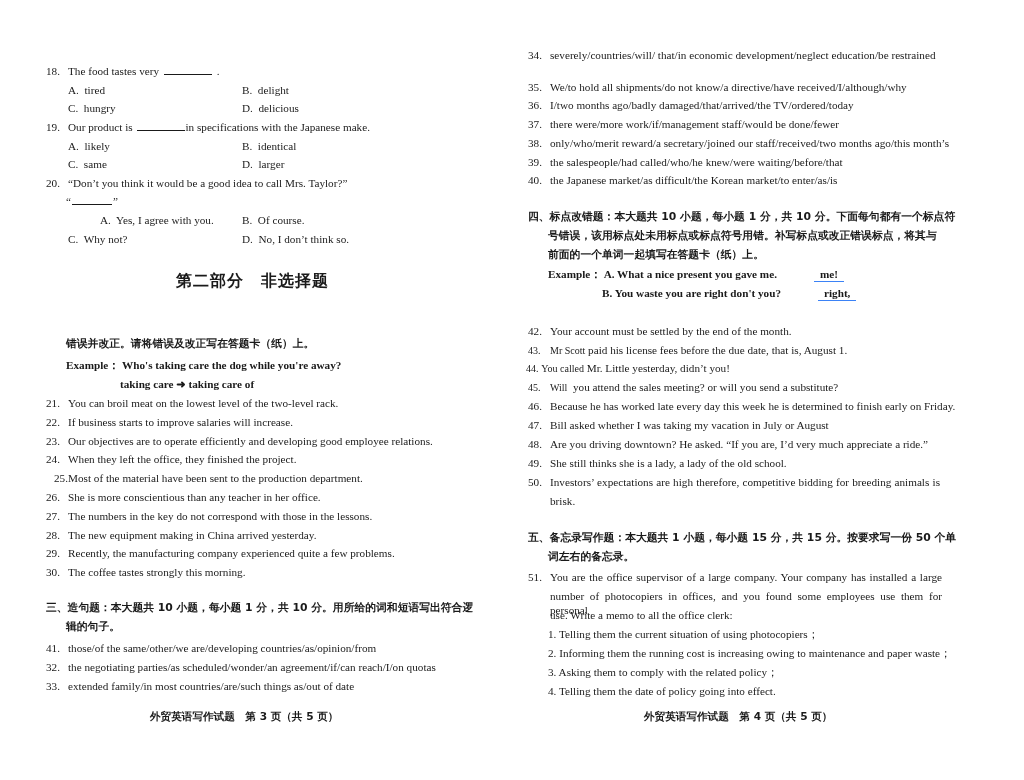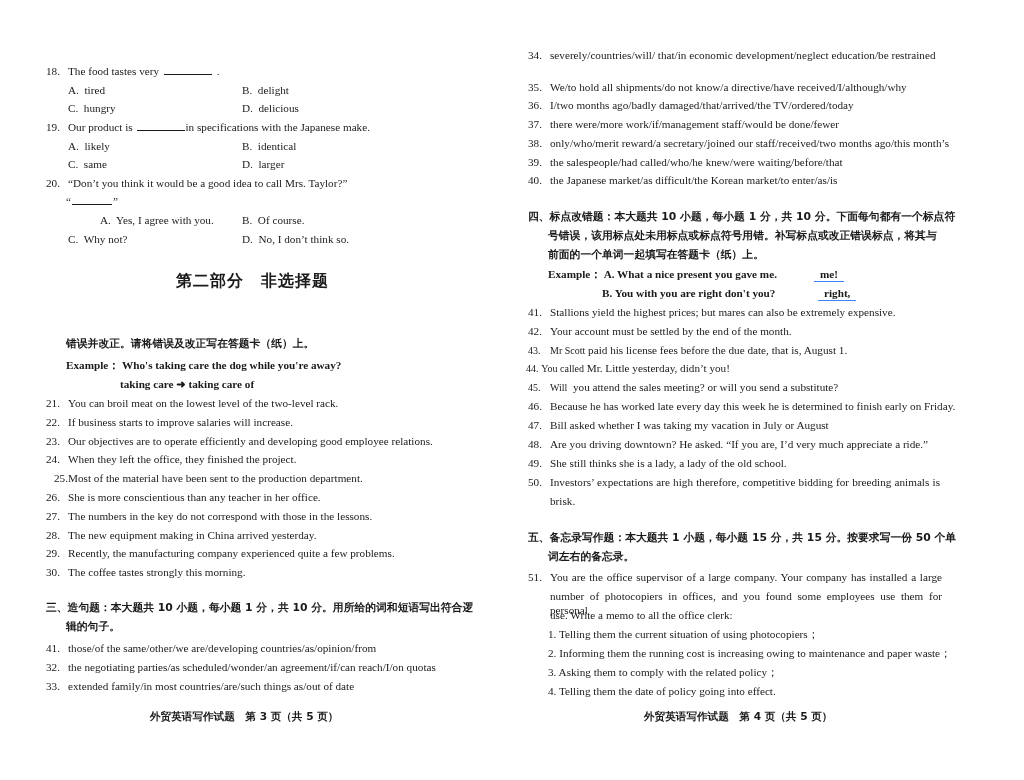--- a/index.html
+++ b/index.html
@@ -99,24 +99,23 @@
   <div class="line" style="left:16px; top:173px;"><span class="num">40.</span><span>the Japanese market/as difficult/the Korean market/to enter/as/is</span></div>
 
   <div class="section-head" style="left:16px; top:207px;">四、标点改错题：本大题共 10 小题，每小题 1 分，共 10 分。下面每句都有一个标点符</div>
   <div class="section-head" style="left:36px; top:226px;">号错误，该用标点处未用标点或标点符号用错。补写标点或改正错误标点，将其与</div>
   <div class="section-head" style="left:36px; top:245px;">前面的一个单词一起填写在答题卡（纸）上。</div>
 
   <div class="line bold" style="left:36px; top:267px;">
     <span>Example：</span> <span>A. What a nice present you gave me.</span>
   </div>
   <div class="line bold" style="left:302px; top:267px;"><span class="ans">me!</span></div>
-  <div class="line bold" style="left:90px; top:286px;">B. You with you are right don't you?</div>
+  <div class="line bold" style="left:90px; top:286px;">B. You waste you are right don't you?</div>
   <div class="line bold" style="left:306px; top:286px;"><span class="ans">right,</span></div>
 
-  <div class="line" style="left:16px; top:305px;"><span class="num">41.</span><span>Stallions yield the highest prices; but mares can also be extremely expensive.</span></div>
   <div class="line" style="left:16px; top:324px;"><span class="num">42.</span><span>Your account must be settled by the end of the month.</span></div>
   <div class="line" style="left:16px; top:343px;"><span class="num small-sans">43.</span><span class="small-sans">Mr Scott</span> <span>paid his license fees before the due date, that is, August 1.</span></div>
   <div class="line" style="left:14px; top:361px;"><span class="small-sans">44.</span> <span class="small-sans">You called</span> <span>Mr. Little yesterday, didn’t you!</span></div>
   <div class="line" style="left:16px; top:380px;"><span class="num small-sans">45.</span><span class="small-sans">Will</span>&nbsp; <span>you attend the sales meeting? or will you send a substitute?</span></div>
   <div class="line" style="left:16px; top:399px;"><span class="num">46.</span><span>Because he has worked late every day this week he is determined to finish early on Friday.</span></div>
   <div class="line" style="left:16px; top:418px;"><span class="num">47.</span><span>Bill asked whether I was taking my vacation in July or August</span></div>
   <div class="line" style="left:16px; top:437px;"><span class="num">48.</span><span>Are you driving downtown? He asked. “If you are, I’d very much appreciate a ride.”</span></div>
   <div class="line" style="left:16px; top:456px;"><span class="num">49.</span><span>She still thinks she is a lady, a lady of the old school.</span></div>
   <div class="line" style="left:16px; top:475px; width:412px;">
     <span class="num">50.</span><span style="display:inline-block; width:390px;" class="justify">Investors’ expectations are high therefore, competitive bidding for breeding animals is</span>

